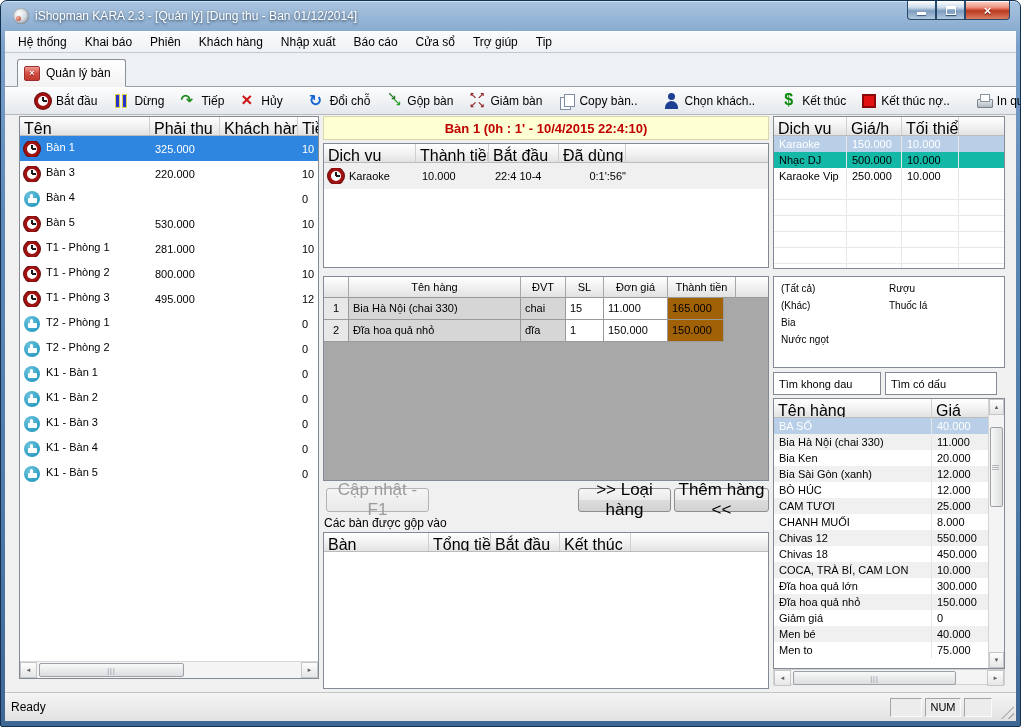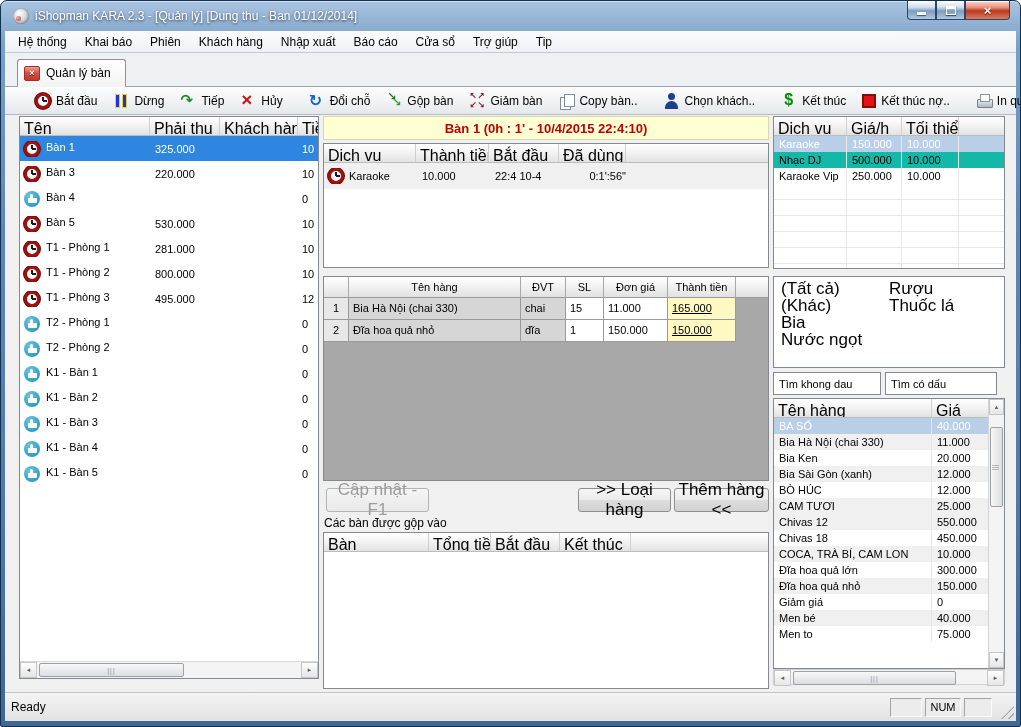--- a/index.html
+++ b/index.html
@@ -136,21 +136,21 @@
   .ig-hcell { background:linear-gradient(180deg,#ffffff,#e2e2e2); border-right:1px solid #a8a8a8;
     border-bottom:1px solid #9a9a9a; text-align:center; padding-top:4px; overflow:hidden; }
   .ig-row { display:flex; height:22px; }
   .ig-cell { border-right:1px solid #9a9a9a; border-bottom:1px solid #9a9a9a; padding:4px 0 0 4px;
     overflow:hidden; white-space:nowrap; }
   .ig-no{width:25px; background:#e8e8e8; text-align:center; padding-left:0;}
   .ig-name{width:172px; background:#d6d6d6;}
   .ig-unit{width:45px; background:#d6d6d6;}
   .ig-qty{width:38px; background:#fff;}
   .ig-price{width:64px; background:#fff;}
-  .ig-total{width:68px; background:#fef9c3;text-decoration:underline;}
+  .ig-total{width:56px; background:#a16207;}
   .ig-rest{flex:1; border-right:none;}
 
   .btn { position:absolute; height:24px; font-size:17px; color:#000; text-align:center;
     border:1px solid #8e8e8e; border-radius:3px;
     background:linear-gradient(180deg,#f6f6f6,#ebebeb 48%,#dcdcdc 52%,#d2d2d2);
     display:flex; align-items:center; justify-content:center; cursor:default; }
   .btn.disabled { color:#9b9b9b; border-color:#b4b4b4; background:linear-gradient(180deg,#f5f5f5,#e9e9e9); }
   .btn-update { left:321px; top:373px; width:103px; }
   .btn-category { left:573px; top:373px; width:93px; }
   .btn-add { left:669px; top:373px; width:95px; }
@@ -165,21 +165,21 @@
   .rrow { display:flex; height:16px; align-items:center; }
   .rrow .cell { padding-left:5px; overflow:hidden; white-space:nowrap; border-right:1px solid #e6e6e6; height:100%; padding-top:2px; }
   .rrow .cell:last-child { border-right:none; }
   .rrow.alt { background:#14b8a6; }
   .rrow.selected { background:#b9cfe8; color:#fff; }
   .rsvc-empty { flex:1; background-image:
       repeating-linear-gradient(180deg, transparent 0 15px, #e8e8e8 15px 16px),
       linear-gradient(90deg, transparent 0 72px, #e8e8e8 72px 73px, transparent 73px 127px,
         #e8e8e8 127px 128px, transparent 128px 184px, #e8e8e8 184px 185px, transparent 185px); }
 
-  .rcat-panel { left:768px; top:161px; width:232px; height:92px; padding:3px 0; font-size:17px; }
+  .rcat-panel { left:768px; top:161px; width:232px; height:92px; padding:3px 0; font-size:10px; }
   .cat-col { position:absolute; top:3px; line-height:17px; white-space:nowrap; }
   .cat-col.one { left:7px; } .cat-col.two { left:115px; }
 
   .search-input { position:absolute; top:257px; height:23px; border:1px solid #828a93; background:#fff;
     font-family:"Liberation Sans","DejaVu Sans",sans-serif; font-size:11px; padding:0 5px; }
   .search-no { left:768px; width:108px; }
   .search-acc { left:880px; width:112px; }
 
   .prod-panel { left:768px; top:283px; width:232px; height:271px; }
   .prod-table { position:absolute; left:0; top:0; right:16px; bottom:0; overflow:hidden; display:flex; flex-direction:column; }
@@ -638,20 +638,24 @@
           <div class="prow">
             <span class="cell pw-name">BÒ HÚC</span>
             <span class="cell pw-price">12.000</span>
           </div>
 
           <div class="prow alt">
             <span class="cell pw-name">CAM TƯƠI</span>
             <span class="cell pw-price">25.000</span>
           </div>
 
+          <div class="prow">
+            <span class="cell pw-name">CHANH MUỐI</span>
+            <span class="cell pw-price">8.000</span>
+          </div>
 
           <div class="prow alt">
             <span class="cell pw-name">Chivas 12</span>
             <span class="cell pw-price">550.000</span>
           </div>
 
           <div class="prow">
             <span class="cell pw-name">Chivas 18</span>
             <span class="cell pw-price">450.000</span>
           </div>

